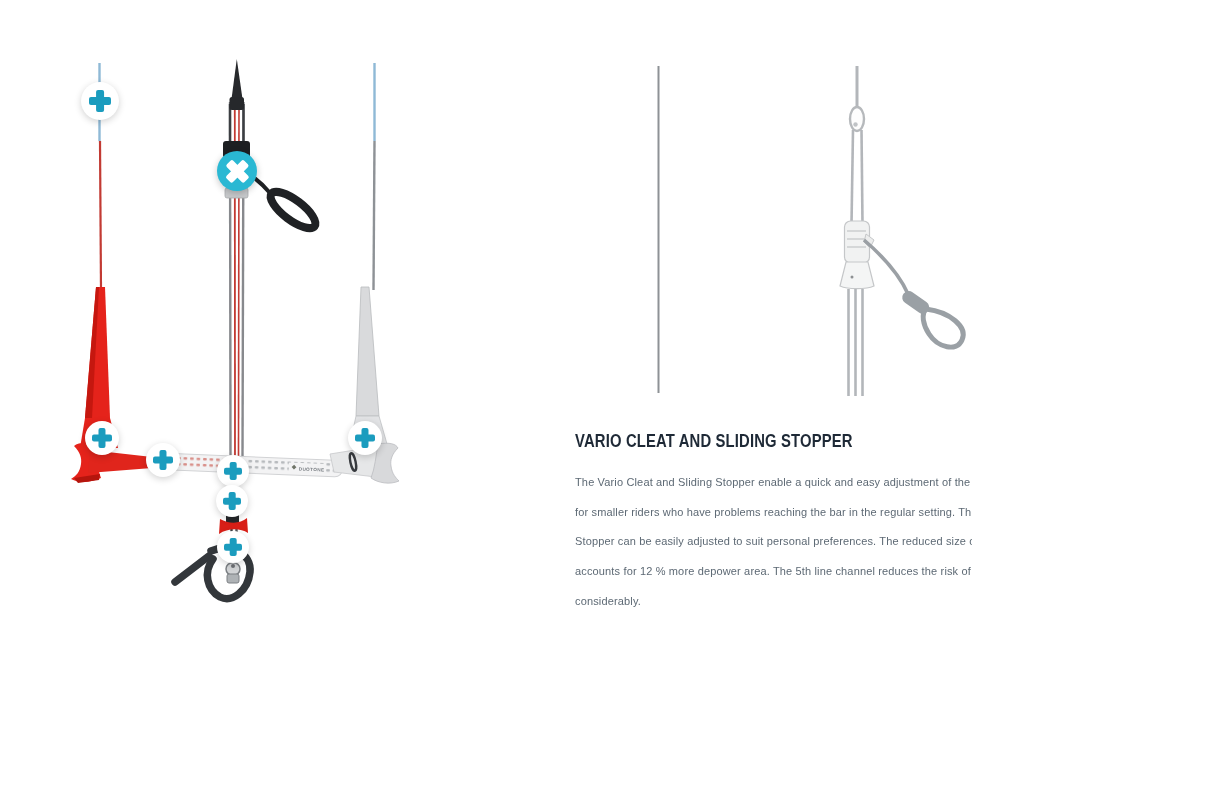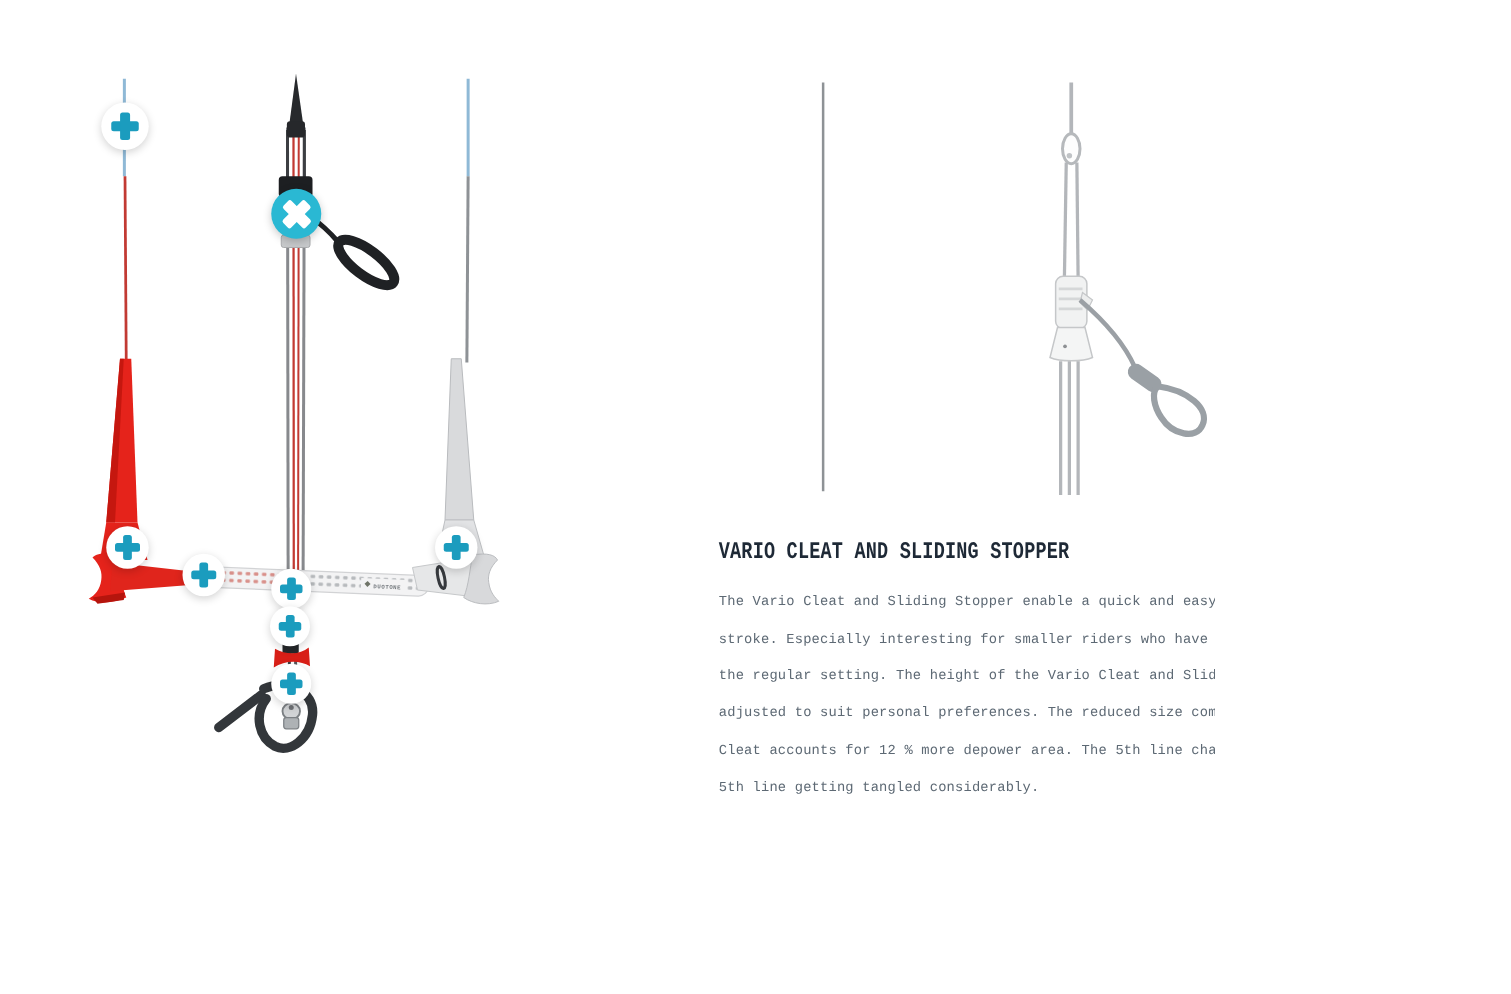--- a/index.html
+++ b/index.html
@@ -1,19 +1,19 @@
 <!DOCTYPE html>
 <html style="--hotspot-plus: #1b9cbe; --hotspot-active-bg: #2ab8d3; --accent-red: #e5231b; --line-blue: #8fb9d6;"><head>
 <meta charset="utf-8">
 <style>
   html,body { margin:0; padding:0; background:#ffffff; }
   .page {
     position:relative; width:972px; height:795px;
     background:#ffffff; overflow:hidden;
-    font-family:Liberation Mono, monospace;
+    font-family:Liberation Sans, sans-serif;
   }
   .figure-svg { position:absolute; }
   
   .hotspot {
     position:absolute; border:none; padding:0; margin:0;
     border-radius:50%; background:#ffffff; cursor:pointer;
     display:flex; align-items:center; justify-content:center;
     box-shadow:0 2px 7px rgba(0,0,0,0.18);
     z-index:5;
   }

